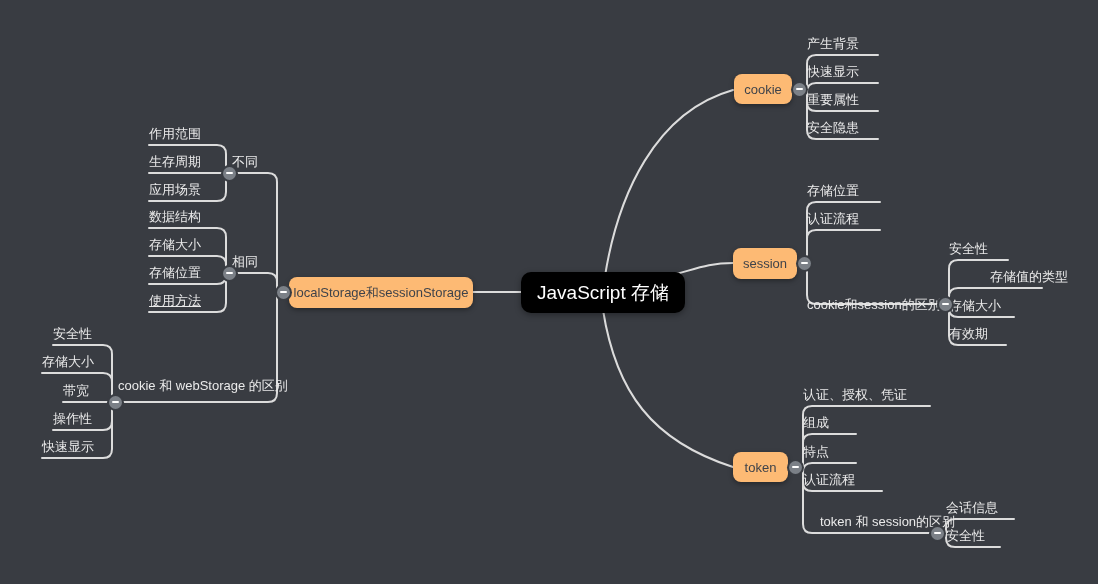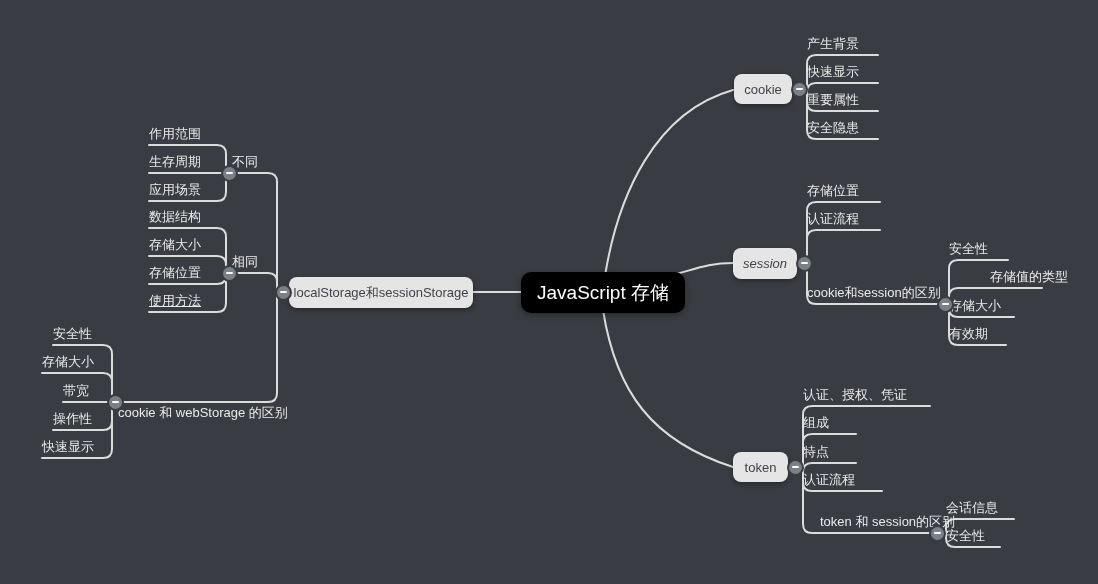--- a/index.html
+++ b/index.html
@@ -4,21 +4,21 @@
 <style>
   html,body{margin:0;padding:0;background:#2e3136;}
   .canvas{
     position:relative;width:1098px;height:584px;overflow:hidden;
     background:#393c42;
     font-family:"Liberation Sans","DejaVu Sans",sans-serif;
   }
   svg.links{position:absolute;left:0;top:0;}
   svg.links path{stroke:#dcdcdc;stroke-width:2;fill:none;stroke-linecap:round;stroke-linejoin:round;}
   .node-box{
-    position:absolute;background:#e5e5e5;border-radius:8px;color:#3f434a;
+    position:absolute;background:#fdba74;border-radius:8px;color:#3f434a;
     font-size:13px;display:flex;align-items:center;justify-content:center;
     white-space:nowrap;box-shadow:0 2px 5px rgba(0,0,0,.35);cursor:default;
   }
   .node-root{
     background:#000000;color:#ffffff;font-size:19px;border-radius:10px;
     box-shadow:0 2px 6px rgba(0,0,0,.35);
   }
   .node-line{
     position:absolute;color:#eaeaea;font-size:13px;text-align:left;
     white-space:nowrap;height:20px;line-height:20px;cursor:default;
@@ -50,24 +50,24 @@
       <path d="M149 145L217 145Q226 145 226 154L226 173M149 173L232 173M149 201L217 201Q226 201 226 192L226 173M226 173L232 173"></path>
       <path d="M149 228L217 228Q226 228 226 237L226 273M149 256L217 256Q226 256 226 265L226 273M149 284L217 284Q226 284 226 275L226 273M149 312L217 312Q226 312 226 303L226 273M226 273L232 273"></path>
       <path d="M53 345L103 345Q112 345 112 354L112 402M42 373L103 373Q112 373 112 382L112 402M63 402L118 402M53 430L103 430Q112 430 112 421L112 402M42 458L103 458Q112 458 112 449L112 402M112 402L118 402"></path>
     </svg>
 <div class="node-box node-root" style="left: 521px; top: 272px; width: 164px; height: 41px;">JavaScript 存储</div>
     <div class="node-box" style="left: 734px; top: 74px; width: 58px; height: 30px;">cookie</div>
     <div class="node-line" style="left: 807px; top: 34px; width: 71px;">产生背景</div>
     <div class="node-line" style="left: 807px; top: 62px; width: 71px;">快速显示</div>
     <div class="node-line" style="left: 807px; top: 90px; width: 71px;">重要属性</div>
     <div class="node-line" style="left: 807px; top: 118px; width: 71px;">安全隐患</div>
-    <div class="node-box" style="left: 733px; top: 248px; width: 64px; height: 31px; font-style: italic;">session</div>
+    <div class="node-box" style="left: 733px; top: 248px; width: 64px; height: 31px;">session</div>
     <div class="node-line" style="left: 807px; top: 181px; width: 73px;">存储位置</div>
     <div class="node-line" style="left: 807px; top: 209px; width: 73px;">认证流程</div>
-    <div class="node-line" style="left: 807px; top: 283px; width: 134px;">cookie和session的区别</div>
+    <div class="node-line" style="left: 807px; top: 295px; width: 134px;">cookie和session的区别</div>
     <div class="node-line" style="left: 949px; top: 239px; width: 59px;">安全性</div>
     <div class="node-line" style="left: 990px; top: 267px; width: 93px;">存储值的类型</div>
     <div class="node-line" style="left: 949px; top: 296px; width: 65px;">存储大小</div>
     <div class="node-line" style="left: 949px; top: 324px; width: 57px;">有效期</div>
     <div class="node-box" style="left: 733px; top: 452px; width: 55px; height: 30px;">token</div>
     <div class="node-line" style="left: 803px; top: 385px; width: 127px;">认证、授权、凭证</div>
     <div class="node-line" style="left: 803px; top: 413px; width: 53px;">组成</div>
     <div class="node-line" style="left: 803px; top: 442px; width: 53px;">特点</div>
     <div class="node-line" style="left: 803px; top: 470px; width: 79px;">认证流程</div>
     <div class="node-line" style="left: 803px; top: 512px; width: 130px; margin-left: 17px;">token 和 session的区别</div>
@@ -76,21 +76,21 @@
     <div class="node-box" style="left: 289px; top: 277px; width: 184px; height: 31px;">localStorage和sessionStorage</div>
     <div class="node-line" style="left: 232px; top: 152px; width: 45px;">不同</div>
     <div class="node-line" style="left: 149px; top: 124px; width: 77px;">作用范围</div>
     <div class="node-line" style="left: 149px; top: 152px; width: 77px;">生存周期</div>
     <div class="node-line" style="left: 149px; top: 180px; width: 77px;">应用场景</div>
     <div class="node-line" style="left: 232px; top: 252px; width: 45px;">相同</div>
     <div class="node-line" style="left: 149px; top: 207px; width: 77px;">数据结构</div>
     <div class="node-line" style="left: 149px; top: 235px; width: 77px;">存储大小</div>
     <div class="node-line" style="left: 149px; top: 263px; width: 77px;">存储位置</div>
     <div class="node-line" style="left: 149px; top: 291px; width: 77px; text-decoration: underline;">使用方法</div>
-    <div class="node-line" style="left: 118px; top: 403px; width: 159px;">cookie 和 webStorage 的区别</div>
+    <div class="node-line" style="left: 118px; top: 376px; width: 159px;">cookie 和 webStorage 的区别</div>
     <div class="node-line" style="left: 53px; top: 324px; width: 59px;">安全性</div>
     <div class="node-line" style="left: 42px; top: 352px; width: 70px;">存储大小</div>
     <div class="node-line" style="left: 63px; top: 381px; width: 49px;">带宽</div>
     <div class="node-line" style="left: 53px; top: 409px; width: 59px;">操作性</div>
     <div class="node-line" style="left: 42px; top: 437px; width: 70px;">快速显示</div>
     <div class="collapse-btn" style="left: 792.5px; top: 82.5px;"></div>
     <div class="collapse-btn" style="left: 797.5px; top: 256.5px;"></div>
     <div class="collapse-btn" style="left: 788.5px; top: 460.5px;"></div>
     <div class="collapse-btn" style="left: 938.5px; top: 297.5px;"></div>
     <div class="collapse-btn" style="left: 930.5px; top: 526.5px;"></div>

